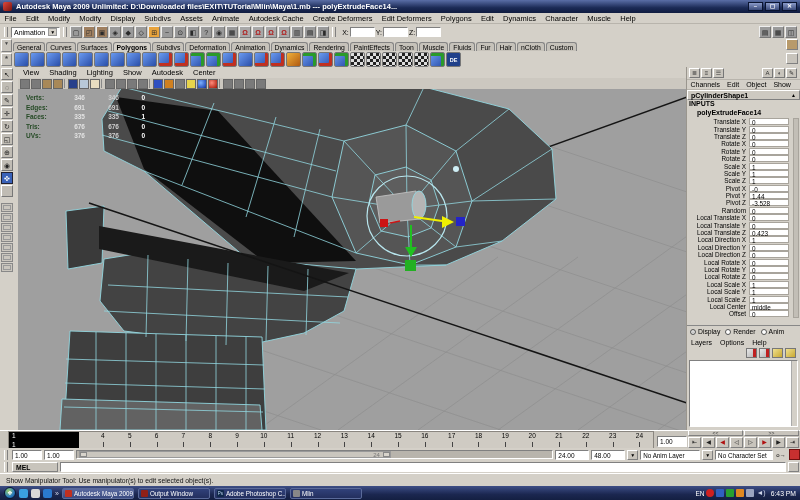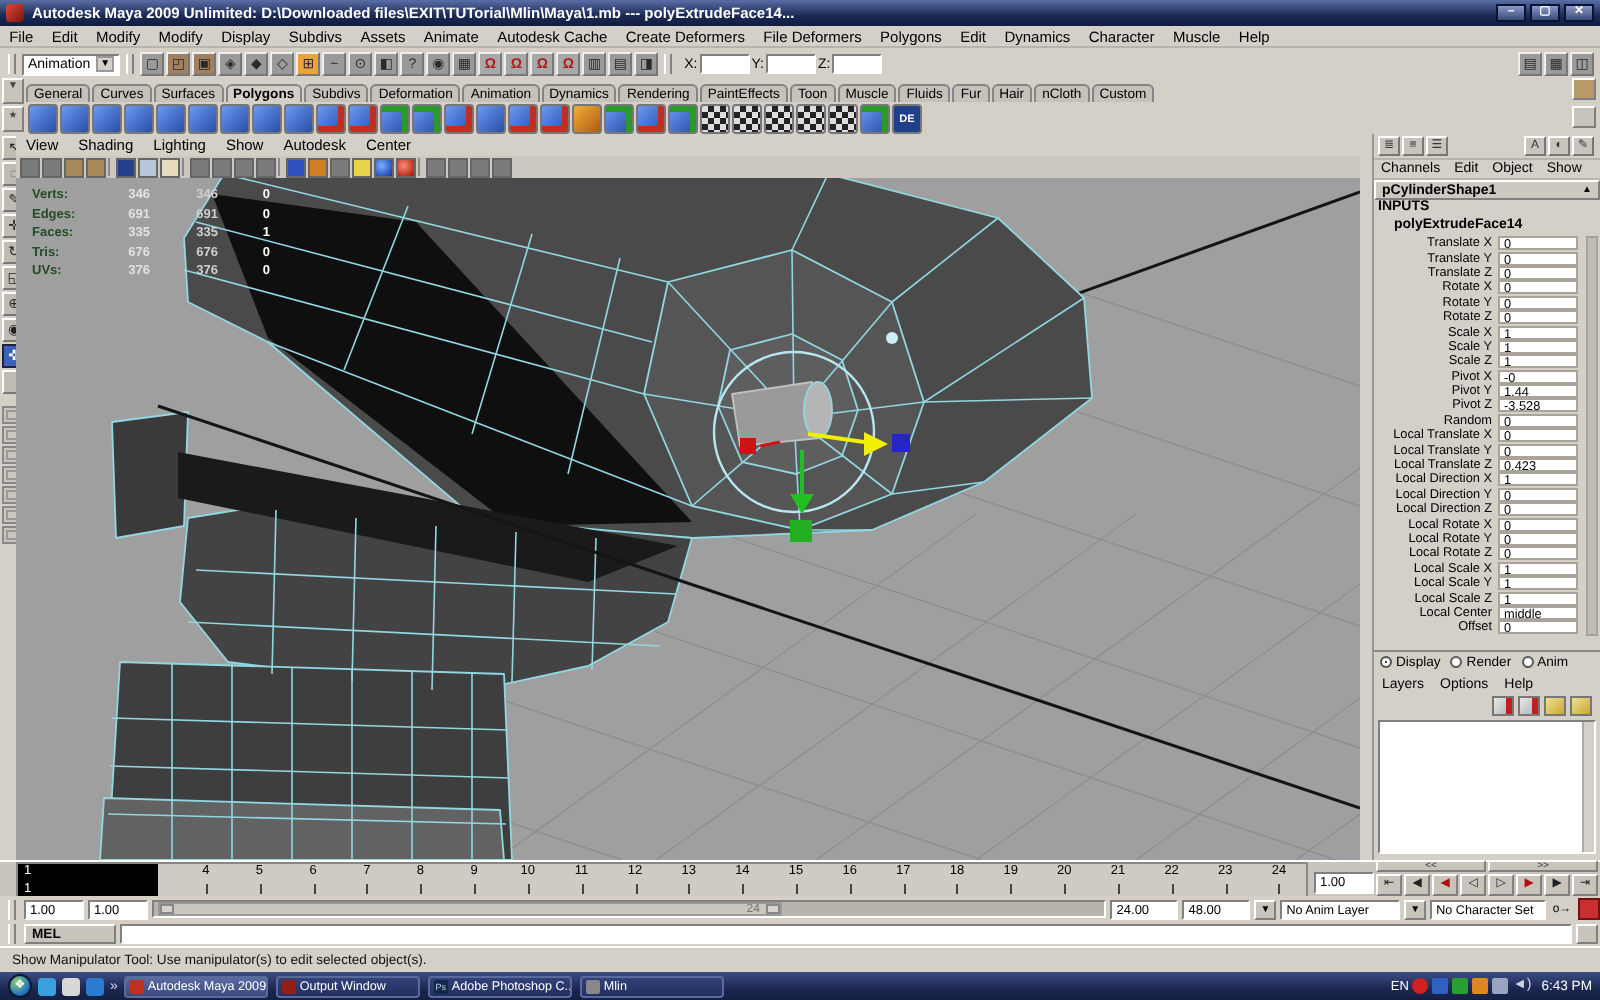--- a/index.html
+++ b/index.html
@@ -60,21 +60,21 @@
 
   
   .main { left:0; top:67px; width:800px; height:363px; }
   .toolbox { left:0; top:0; width:14px; height:363px; background:#d4d0c8; display:flex; flex-direction:column; align-items:center; padding-top:1px; }
   .tool { width:12px; height:12px; margin-bottom:1px; border:1px solid; border-color:#fff #777 #777 #fff;
     background:#c0bcb4; font-size:7px; line-height:11px; text-align:center; color:#222; }
   .tool.active { background:#3a62b8; color:#fff; border-color:#223; }
   .layoutbtn { width:12px; height:9px; margin-bottom:1px; border:1px solid #888; background:#cac6be; position:relative; }
   .layoutbtn::after { content:""; position:absolute; inset:1px; border:1px solid #999; }
 
-  .viewport { left:8px; top:0; width:672px; height:363px; background:#d4d0c8; }
+  .viewport { left:18px; top:0; width:672px; height:363px; background:#d4d0c8; }
   .vpmenus { height:11px; display:flex; align-items:center; font-size:7.5px; background:#d4d0c8; }
   .vpmenus .mi { padding:0 5px; }
   .vptools { height:11px; display:flex; gap:1px; align-items:center; padding-left:2px; background:#ccc8c0; }
   .vic { width:10px; height:10px; border:1px solid #666; background:#7a7a7a; }
   .vic.tan { background:#a88858; } .vic.navy { background:#27408b; } .vic.img { background:#b8c8d8; }
   .vic.beige { background:#e8dcc0; } .vic.blue { background:#3050c0; } .vic.orange { background:#d08020; }
   .vic.bulb { background:#e8d44c; } .vic.bsp { background:radial-gradient(circle at 35% 35%,#7ab0ff,#1030a0); }
   .vic.rsp { background:radial-gradient(circle at 35% 35%,#ff8a7a,#a01000); }
   .vic.sep { width:3px; border:none; background:transparent; border-left:1px solid #888; height:9px; }
   .scene { position:absolute; left:0; top:22px; width:672px; height:341px; background:#9f9f9f; }
@@ -193,21 +193,21 @@
   <div class="mi">File</div>
       <div class="mi">Edit</div>
       <div class="mi">Modify</div>
       <div class="mi">Modify</div>
       <div class="mi">Display</div>
       <div class="mi">Subdivs</div>
       <div class="mi">Assets</div>
       <div class="mi">Animate</div>
       <div class="mi">Autodesk Cache</div>
       <div class="mi">Create Deformers</div>
-      <div class="mi">File Deformers</div>
+      <div class="mi">Edit Deformers</div>
       <div class="mi">Polygons</div>
       <div class="mi">Edit</div>
       <div class="mi">Dynamics</div>
       <div class="mi">Character</div>
       <div class="mi">Muscle</div>
       <div class="mi">Help</div>
     </div>
 
   <div class="r statusline">
     <div class="grip"></div>

